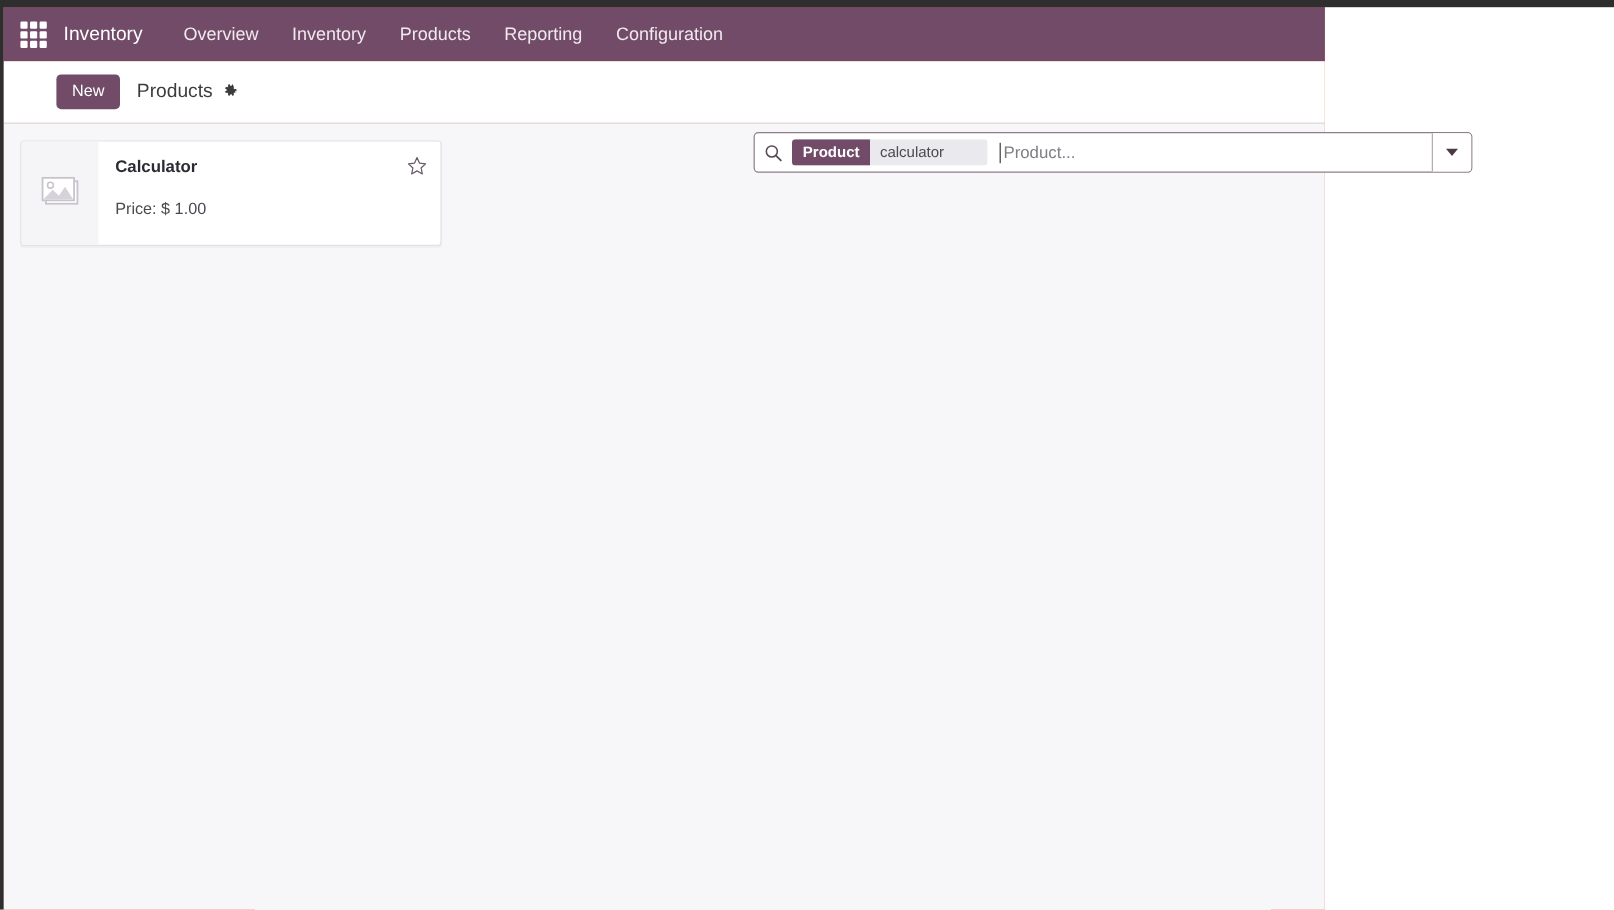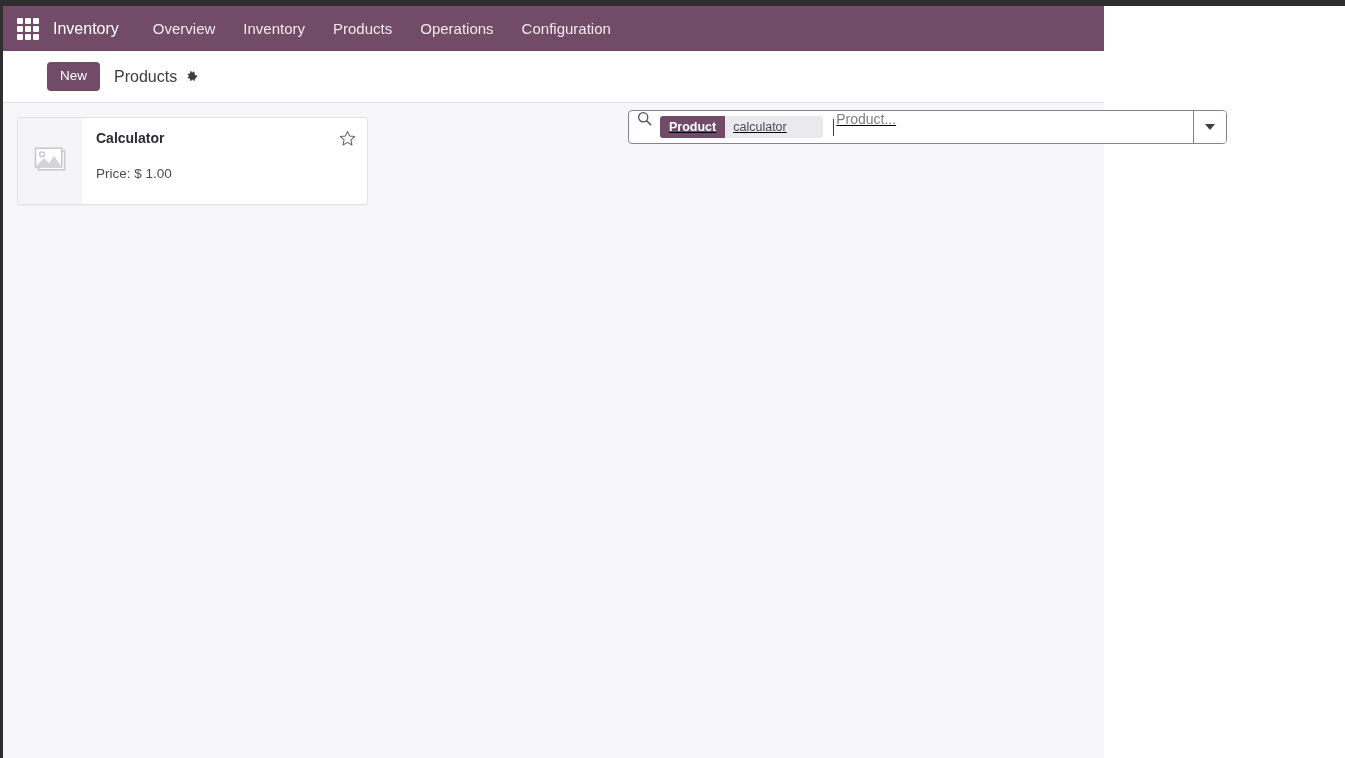--- a/index.html
+++ b/index.html
@@ -118,23 +118,23 @@
     display: flex;
     align-items: stretch;
     border: 1px solid #8f7d89;
     border-radius: 4px;
     background: #ffffff;
     z-index: 5;
   }
   .sv-input-wrap {
     flex: 1;
     display: flex;
+    align-items: center;
     padding: 0 8px;
     min-width: 0;
-    text-decoration: underline;
   }
   .search-glass {
     width: 15px; height: 15px;
     flex: 0 0 auto;
     margin-right: 8px;
   }
   .facet {
     display: flex;
     align-items: stretch;
     border-radius: 3px;
@@ -271,21 +271,21 @@
       <span></span>
       <span></span>
       <span></span>
       <span></span>
     </div>
     <div class="brand">Inventory</div>
     <div class="nav-items">
       <div class="nav-item">Overview</div>
       <div class="nav-item">Inventory</div>
       <div class="nav-item">Products</div>
-      <div class="nav-item">Operations</div>
+      <div class="nav-item">Reporting</div>
       <div class="nav-item">Configuration</div>
     </div>
   </div>
 
   <div class="control-panel">
     <div class="cp-left">
       <button class="btn-new">New</button>
       <div class="breadcrumb">
         <span>Products</span><span class="gear-icon"><svg viewBox="0 0 16 16" width="14" height="14" xmlns="http://www.w3.org/2000/svg">
               <path fill="#3c3c3c" d="M8 5.2a2.8 2.8 0 1 0 0 5.6 2.8 2.8 0 0 0 0-5.6zm0 4.3a1.5 1.5 0 1 1 0-3 1.5 1.5 0 0 1 0 3z"></path>

